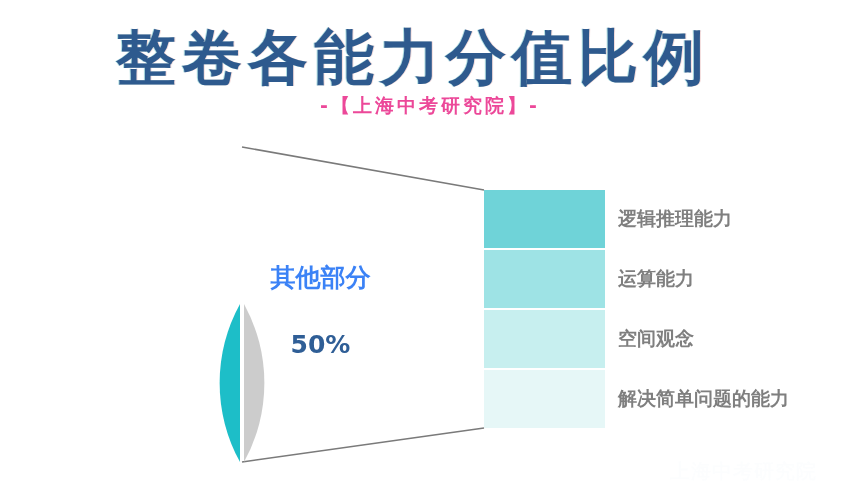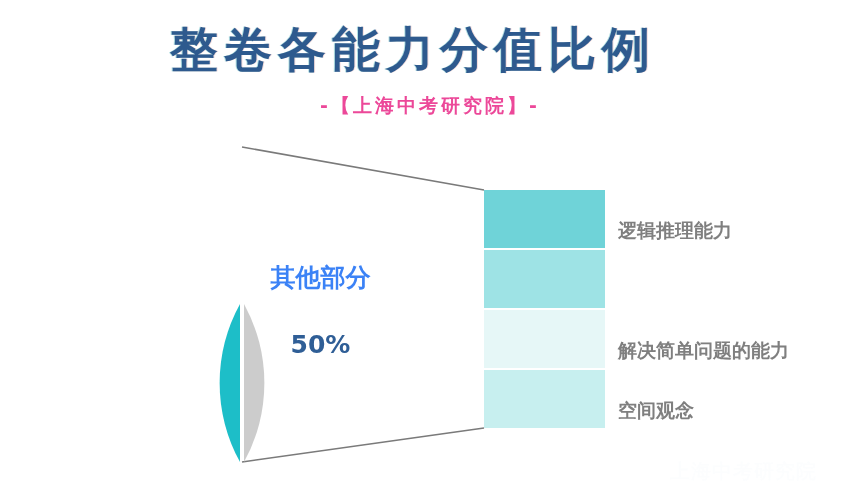--- a/index.html
+++ b/index.html
@@ -19,21 +19,21 @@
     overflow: hidden;
   }
 
   
   .title {
     position: absolute;
     left: 0;
     top: 18px;
     width: 826px;
     text-align: center;
-    font-size: 48px;
+    font-size: 60px;
     font-weight: bold;
     letter-spacing: 6px;
     color: #2e5a8e;
     text-shadow: -1px 0 0 rgba(0,150,160,0.30), 1px 0 0 rgba(190,60,60,0.18);
     white-space: nowrap;
   }
   .subtitle {
     position: absolute;
     left: 0;
     top: 93px;
@@ -122,21 +122,21 @@
   .legend-swatch {
     position: absolute;
     left: 0;
     top: 0;
     width: 121px;
     height: 58px;
   }
   .legend-text {
     position: absolute;
     left: 134px;
-    top: 12px;
+    top: 0;
     height: 58px;
     display: flex;
     align-items: center;
     font-size: 19px;
     font-weight: bold;
     color: #7f7f7f;
     white-space: nowrap;
   }
 
   
@@ -196,30 +196,31 @@
 
   <div class="legend">
 
     <div class="legend-row">
       <div class="legend-swatch" style="background-color: rgb(111, 211, 216);"></div>
       <div class="legend-text" style="color: rgb(127, 127, 127);">逻辑推理能力</div>
     </div>
 
     <div class="legend-row">
       <div class="legend-swatch" style="background-color: rgb(158, 227, 229);"></div>
+      <div class="legend-text" style="color: rgb(127, 127, 127);">运算能力</div>
+    </div>
+
+    <div class="legend-row">
+      <div class="legend-swatch" style="background-color: rgb(199, 239, 239);"></div>
+      <div class="legend-text" style="color: rgb(127, 127, 127);">空间观念</div>
     </div>
 
     <div class="legend-row">
       <div class="legend-swatch" style="background-color: rgb(230, 247, 247);"></div>
       <div class="legend-text" style="color: rgb(127, 127, 127);">解决简单问题的能力</div>
-    </div>
-
-    <div class="legend-row">
-      <div class="legend-swatch" style="background-color: rgb(199, 239, 239);"></div>
-      <div class="legend-text" style="color: rgb(127, 127, 127);">空间观念</div>
     </div>
 
   </div>
 
   <div class="watermark">
     <svg class="watermark-icon" viewBox="0 0 32 32">
       <path d="M12.2 5.2C6.8 5.2 2.6 8.8 2.6 13.2c0 2.5 1.4 4.7 3.6 6.2l-0.9 2.8 3.2-1.6c1.2 0.3 2.4 0.5 3.7 0.5 0.3 0 0.6 0 0.9 0 -0.2-0.6-0.3-1.3-0.3-2 0-4.2 4.1-7.6 9.2-7.6 0.3 0 0.6 0 0.9 0C22.1 7.9 17.6 5.2 12.2 5.2z" fill="none" stroke="#ffffff" stroke-width="1.1"></path>
       <circle cx="9" cy="11" r="1.1" fill="#ffffff"></circle>
       <circle cx="15" cy="11" r="1.1" fill="#ffffff"></circle>
       <path d="M21.8 12.8c-4.6 0-8.3 3-8.3 6.7 0 3.7 3.7 6.7 8.3 6.7 1 0 1.9-0.1 2.8-0.4l2.7 1.4 -0.7-2.4c1.8-1.2 3-3.1 3-5.3C29.6 15.8 26.1 12.8 21.8 12.8z" fill="none" stroke="#ffffff" stroke-width="1.1"></path>

